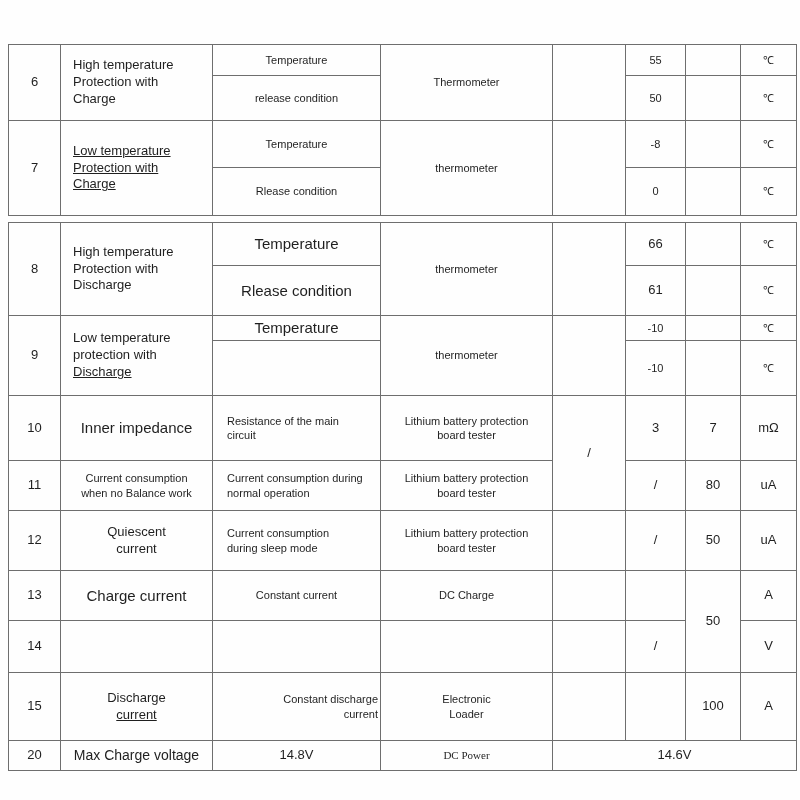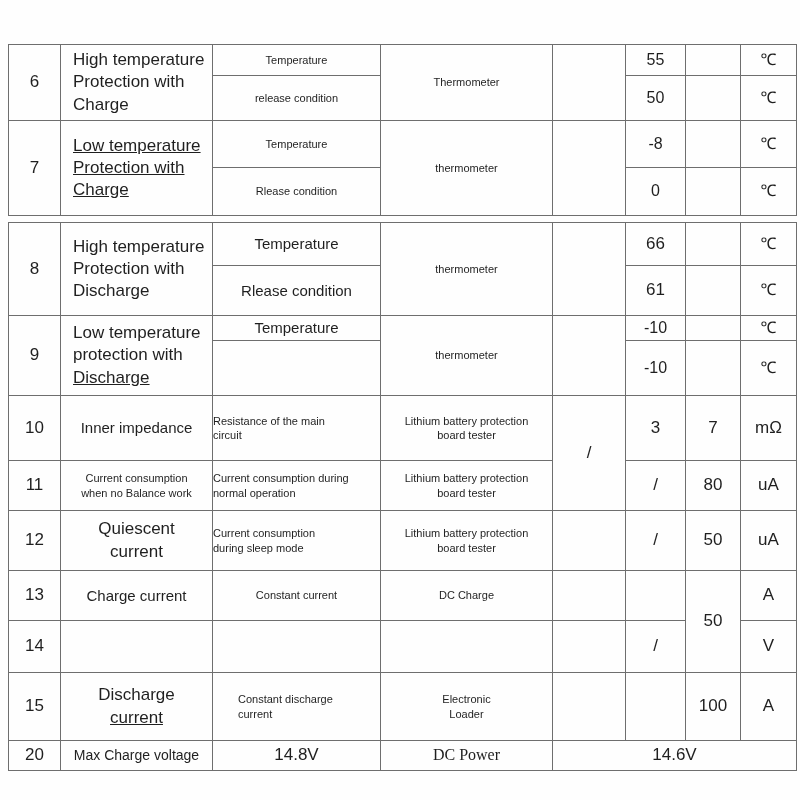--- a/index.html
+++ b/index.html
@@ -21,27 +21,27 @@
   td {
     border: 1px solid #6e6e6e;
     text-align: center;
     vertical-align: middle;
     white-space: pre-line;
     overflow: hidden;
     line-height: 1.3;
     padding: 1px 2px;
   }
   .fs11 { font-size: 11px; }
-  .fs12 { font-size: 16px; }
-  .fs13 { font-size: 17px; }
+  .fs12 { font-size: 11px; }
+  .fs13 { font-size: 13px; }
   .fs14 { font-size: 14px; margin-top: 28px; }
   .fs15 { font-size: 15px; }
   .left12 { text-align: left; padding-left: 12px; }
-  .left6  { text-align: left; padding-left: 0; }
-  .left22 { text-align: left; padding-left: 25px; margin-left: 16px; }
+  .left6  { text-align: left; padding-left: 14px; }
+  .left22 { text-align: right; padding-left: 12px; margin-left: 16px; }
   .u { text-decoration: underline; }
   .serif { font-family: "Liberation Serif", serif; margin-left: 34px; }
 </style>
 </head>
 <body>
 
 <div class="page">
 
   <table class="spec" style="top:44px">
     <colgroup>

